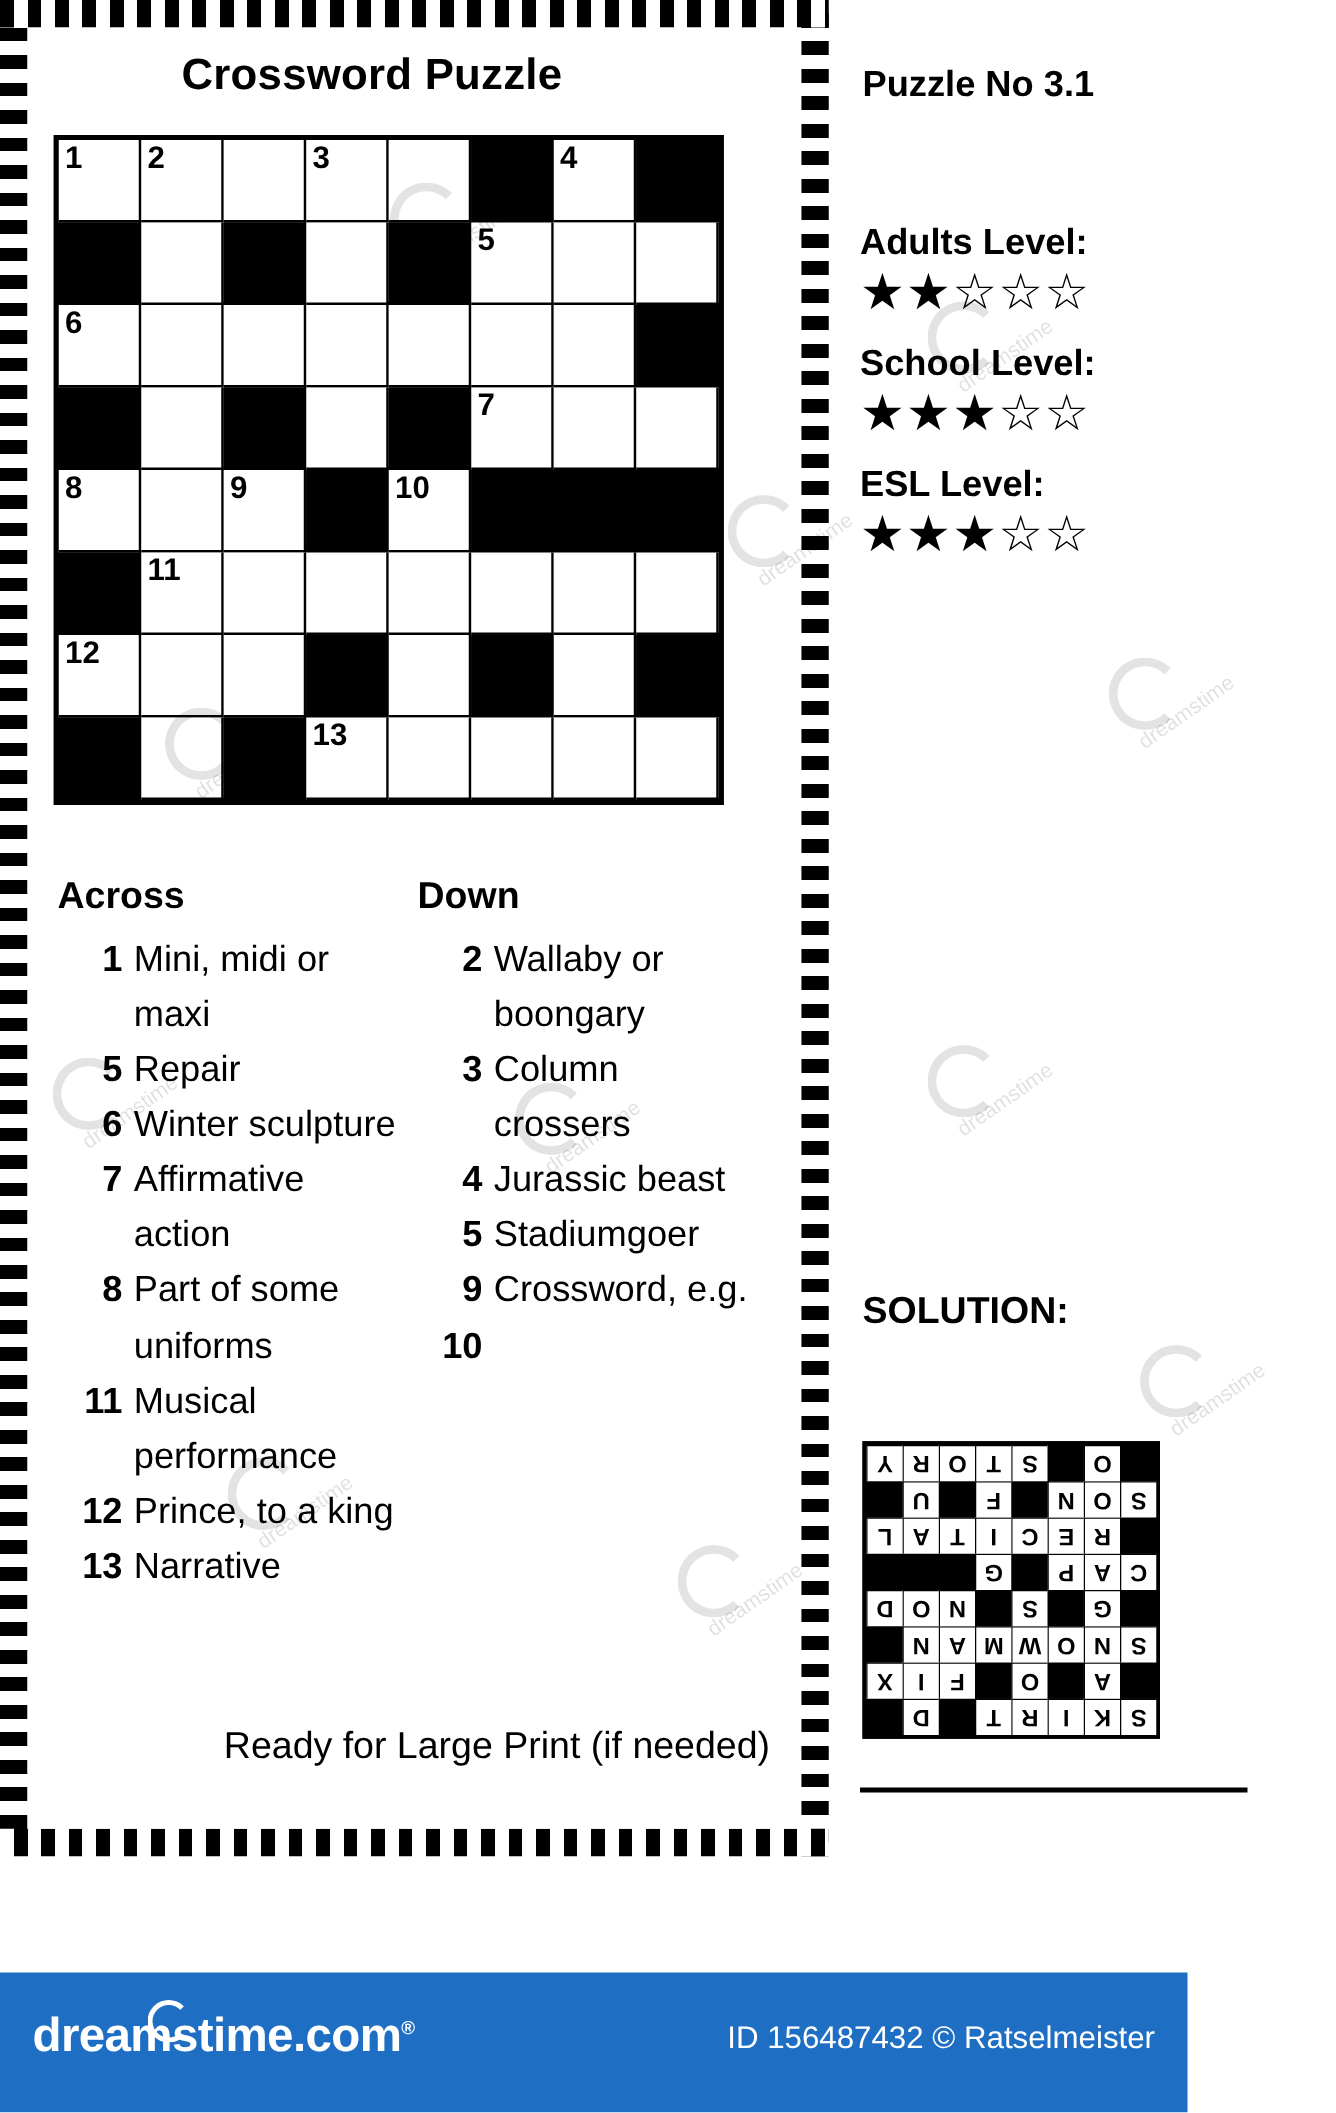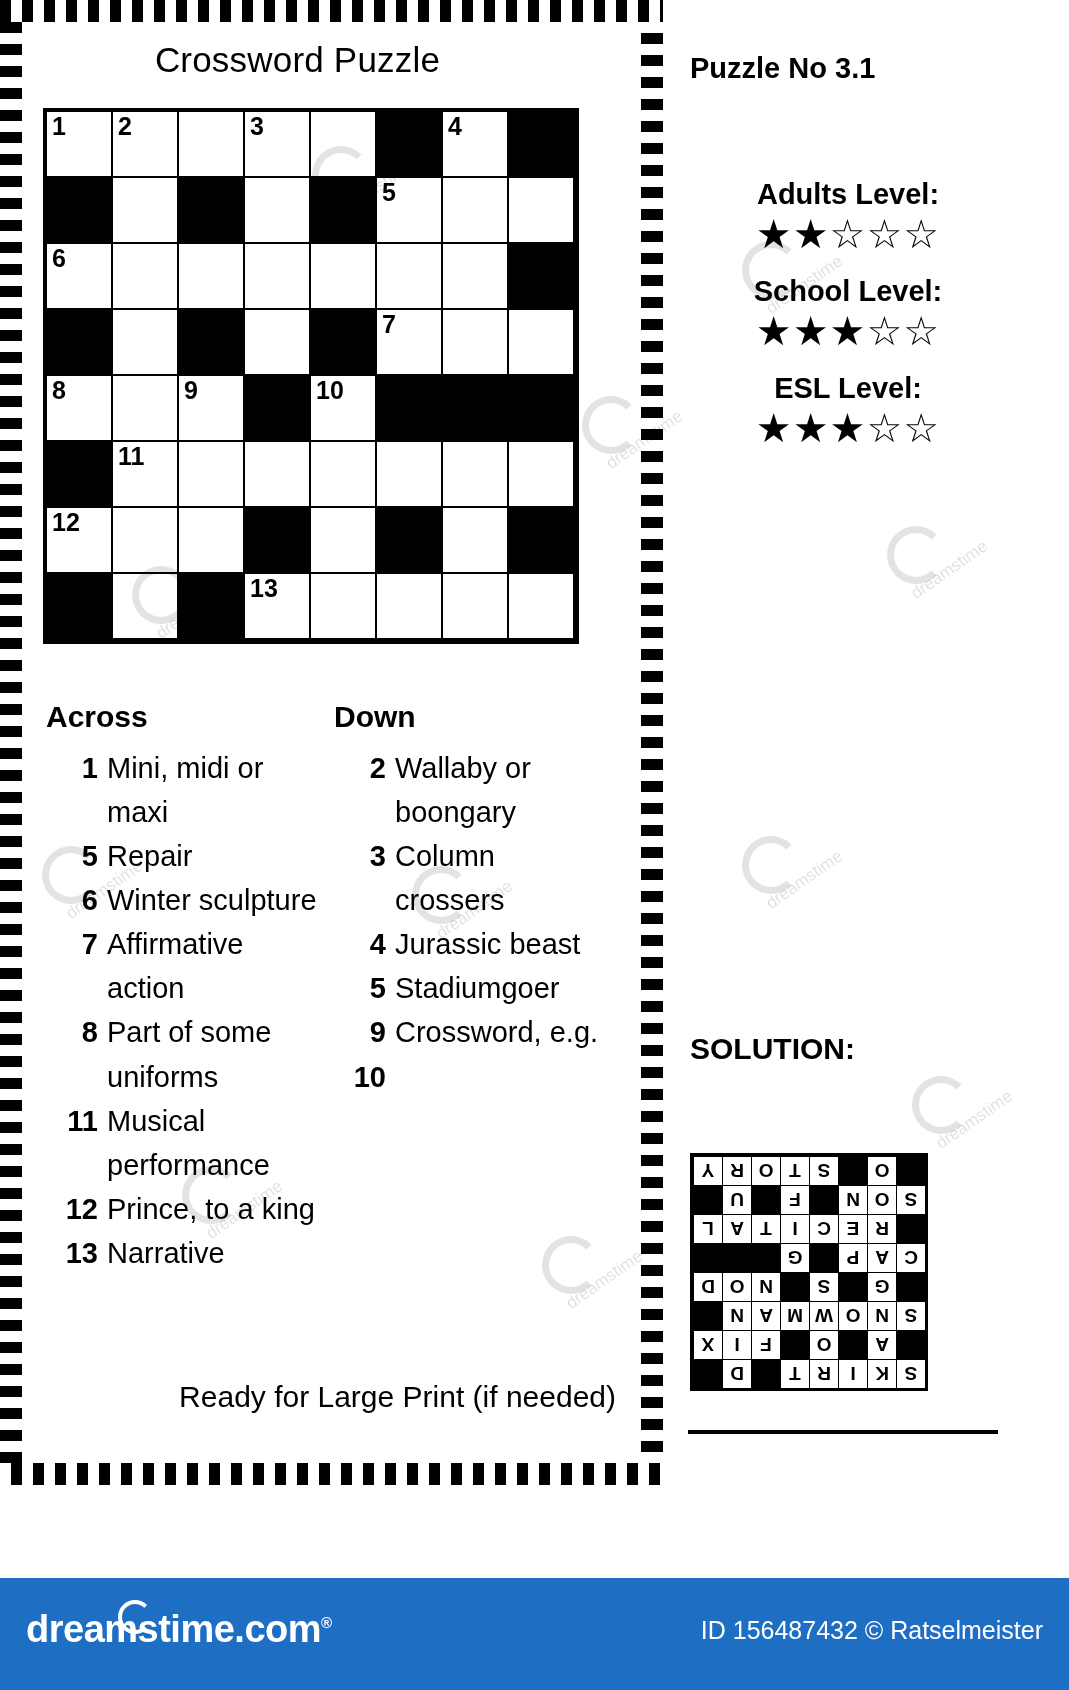--- a/index.html
+++ b/index.html
@@ -42,21 +42,21 @@
   }
 
   
   .puzzle-title {
     position: absolute;
     left: 0;
     top: 40px;
     width: 595px;
     text-align: center;
     font-size: 35px;
-    font-weight: normal;
+    font-weight: bold;
     letter-spacing: .2px;
   }
   .puzzle-no {
     position: absolute;
     left: 690px;
     top: 52px;
     font-size: 29px;
     font-weight: bold;
   }
 
@@ -87,24 +87,23 @@
     left: 5px;
     top: 1px;
     font-size: 25px;
     font-weight: bold;
     line-height: 1.1;
   }
 
   
   .levels {
     position: absolute;
-    left: 668px;
+    left: 688px;
     top: 178px;
     width: 360px;
-    text-align: center;
   }
   .level-block { margin-bottom: 20px; }
   .level-label {
     font-size: 29px;
     font-weight: bold;
     margin-bottom: 2px;
   }
   .stars {
     font-size: 40px;
     line-height: 1.05;
@@ -212,21 +211,21 @@
     border-radius: 50%;
     border-right-color: transparent;
     pointer-events: none;
   }
 
   
   .footer {
     position: absolute;
     left: 0;
     bottom: 0;
-    width: 1069px;
+    width: 950px;
     height: 112px;
     background: #1e6fc4;
     color: #ffffff;
   }
   .footer-logo {
     position: absolute;
     left: 26px;
     top: 30px;
     font-size: 38px;
     font-weight: bold;

